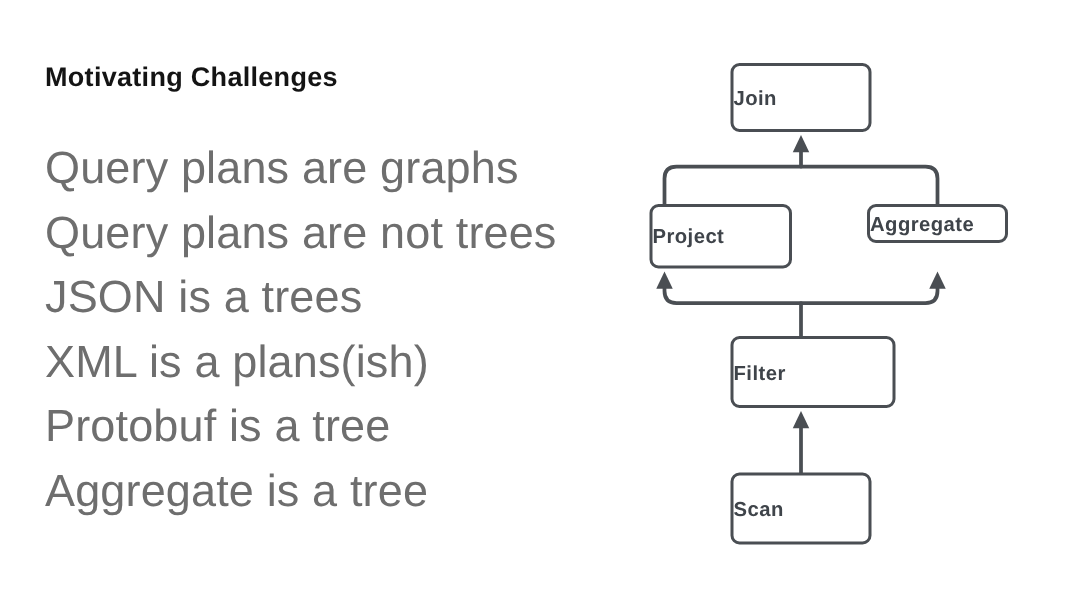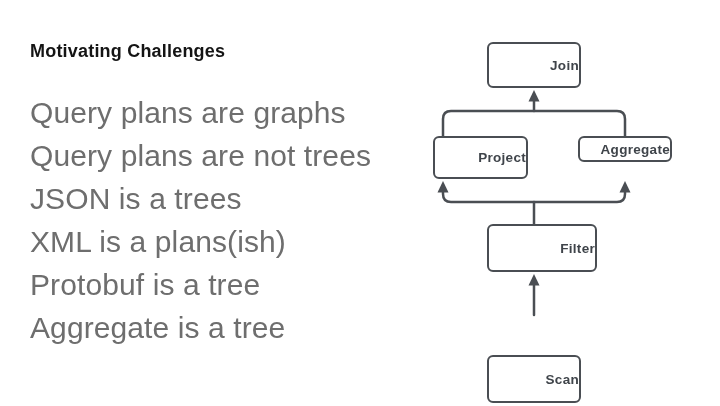--- a/index.html
+++ b/index.html
@@ -51,32 +51,32 @@
     height: 406px;
     pointer-events: none;
   }
   .node {
     position: absolute;
     background: #ffffff;
     border: 2.5px solid #4a4e53;
     border-radius: 6px;
     display: flex;
     align-items: center;
-    justify-content: flex-end;
+    justify-content: flex-start;
     font-size: 13.5px;
     font-weight: bold;
     color: #3f444a;
     letter-spacing: 0.3px;
     white-space: nowrap;
   }
   .node-join      { left: 487px; top: 42px;  width: 94px; height: 46px; }
   .node-project   { left: 393px; top: 136px; width: 95px; height: 43px; margin-left: 40px; }
   .node-aggregate { left: 578px; top: 136px; width: 94px; height: 26px; }
   .node-filter    { left: 487px; top: 224px; width: 110px; height: 48px; }
-  .node-scan      { left: 487px; top: 315px; width: 94px; height: 48px; margin-top: 40px; }
+  .node-scan      { left: 487px; top: 315px; width: 94px; height: 48px; }
 </style>
 </head>
 <body>
 
 <div class="slide">
 
   <div class="slide-title">Motivating Challenges</div>
 
   <div class="bullet-list">
     <div class="bullet-item">Query plans are graphs</div>

